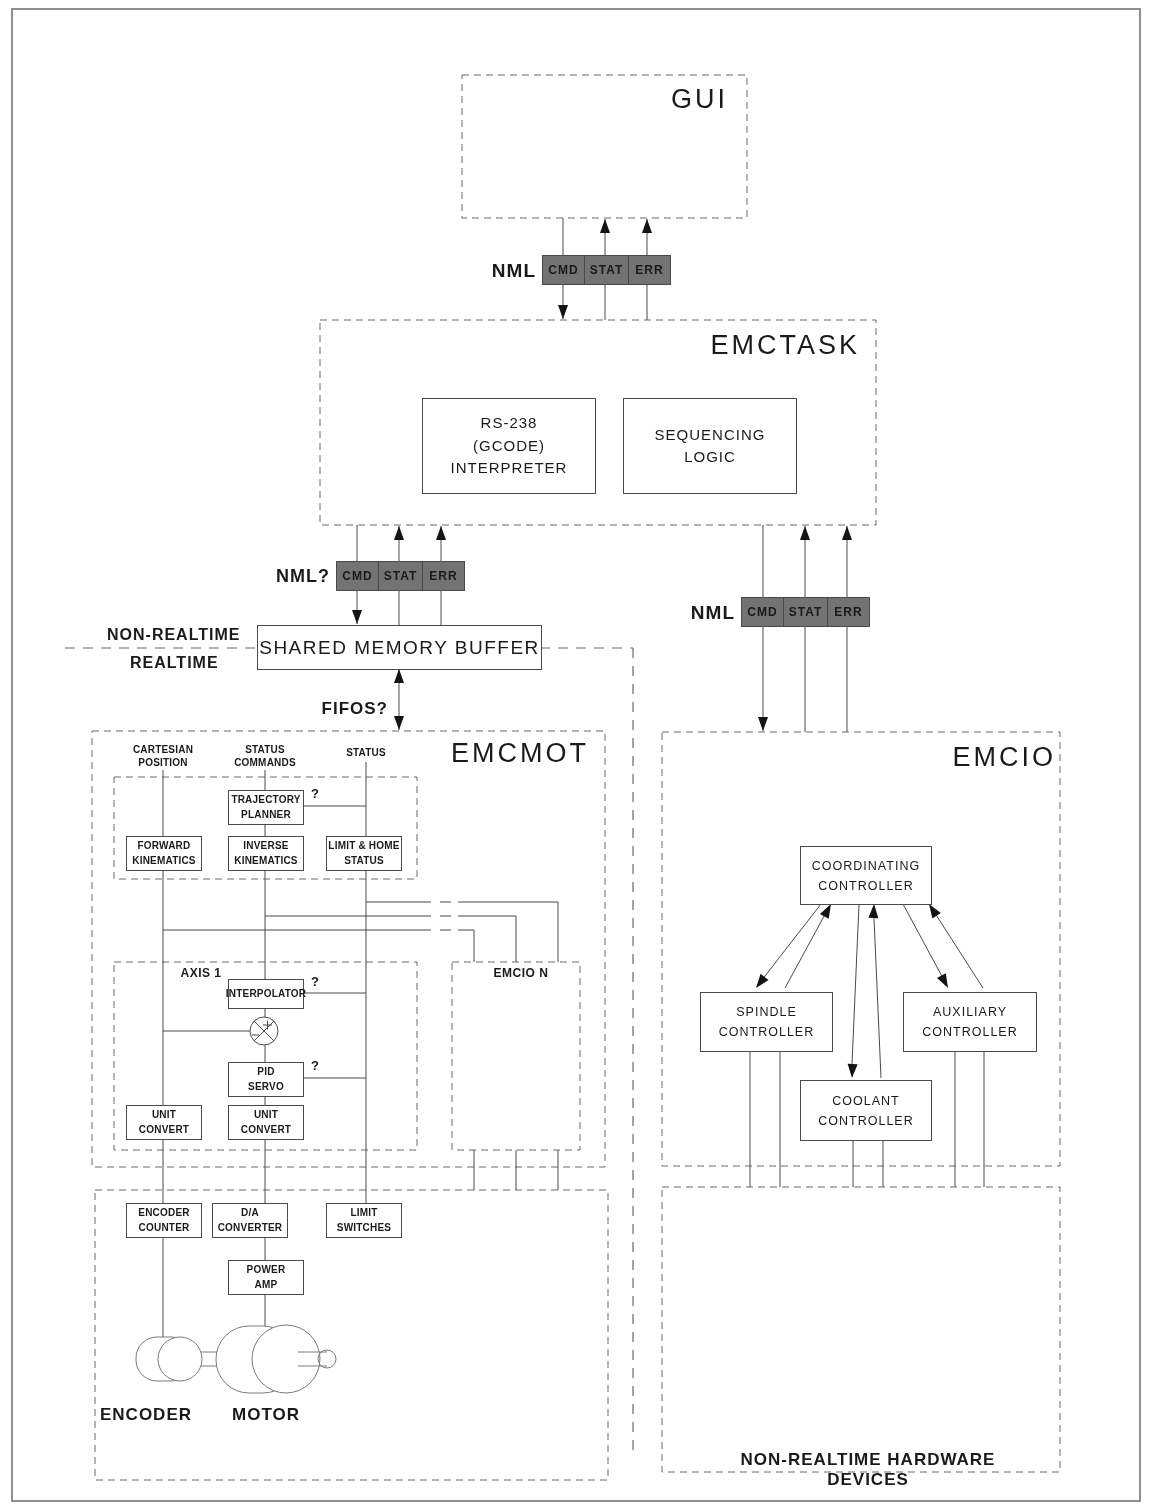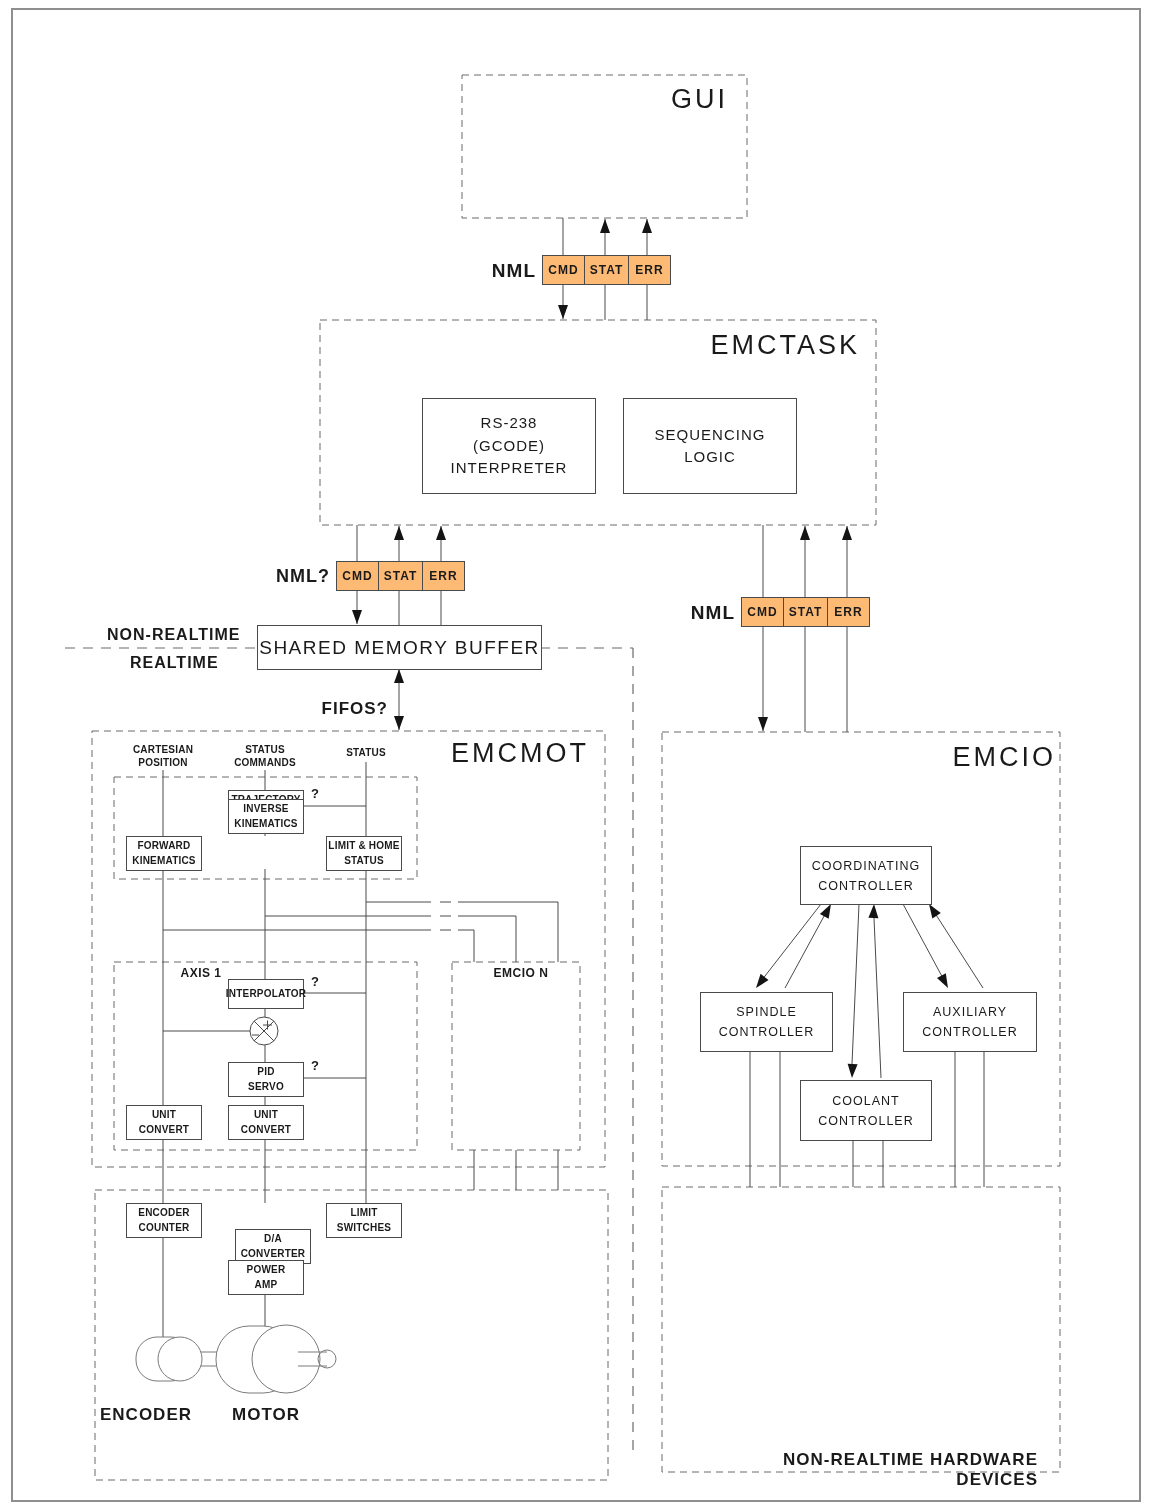--- a/index.html
+++ b/index.html
@@ -8,21 +8,21 @@
   .frame{position:absolute;left:11px;top:8px;width:1126px;height:1490px;border:2px solid #8f8f8f;}
   svg.layer{position:absolute;left:0;top:0;}
   .ml{white-space:pre-line;}
   .box{position:absolute;background:#fff;border:1px solid #4a4a4a;display:flex;
        align-items:center;justify-content:center;text-align:center;}
   .sm{font-size:10px;font-weight:700;letter-spacing:.2px;line-height:1.45;}
   .md{font-size:12.5px;font-weight:400;letter-spacing:1px;line-height:1.6;}
   .lg{font-size:15px;font-weight:400;letter-spacing:1px;line-height:1.5;}
   .title{font-size:27px;font-weight:400;letter-spacing:3px;text-align:right;position:absolute;}
   .lbl{position:absolute;font-size:17px;letter-spacing:1px;font-weight:bold;}
-  .nmlrow{position:absolute;display:flex;background:#fdba74;border:1px solid #4a4a4a;height:28px;}
+  .nmlrow{position:absolute;display:flex;background:#737373;border:1px solid #4a4a4a;height:28px;}
   .nmlcell{width:41px;display:flex;align-items:center;justify-content:center;
            font-size:12px;font-weight:700;letter-spacing:1px;}
   .nmlcell + .nmlcell{border-left:1px solid #4a4a4a;}
   .collbl{position:absolute;font-size:10px;font-weight:700;letter-spacing:.2px;
           line-height:1.3;text-align:center;}
   .axlbl{position:absolute;font-size:12px;font-weight:700;letter-spacing:.5px;text-align:center;}
   .q{position:absolute;font-size:13px;font-weight:700;}
 </style>
 </head>
 <body>
@@ -212,21 +212,21 @@
 POSITION</div>
   <div class="collbl ml" style="left:220px;top:743px;width:90px;">STATUS
 COMMANDS</div>
   <div class="collbl" style="left:330px;top:746px;width:72px;">STATUS</div>
 
   <div class="box sm ml" style="left:228px;top:790px;width:74px;height:33px;">TRAJECTORY
 PLANNER</div>
   <div class="q" style="left:311px;top:786px;">?</div>
   <div class="box sm ml" style="left:126px;top:836px;width:74px;height:33px;">FORWARD
 KINEMATICS</div>
-  <div class="box sm ml" style="left:228px;top:799px;width:74px;height:33px;">INVERSE
+  <div class="box sm ml" style="left:228px;top:836px;width:74px;height:33px;">INVERSE
 KINEMATICS</div>
   <div class="box sm ml" style="left:326px;top:836px;width:74px;height:33px;">LIMIT &amp; HOME
 STATUS</div>
 
   <div class="axlbl" style="left:166px;top:966px;width:70px;">AXIS 1</div>
   <div class="axlbl" style="left:486px;top:966px;width:70px;">EMCIO N</div>
 
   <div class="box sm" style="left:228px;top:979px;width:74px;height:28px;">INTERPOLATOR</div>
   <div class="q" style="left:311px;top:974px;">?</div>
   <div class="box sm ml" style="left:228px;top:1062px;width:74px;height:33px;">PID
@@ -241,24 +241,24 @@
 CONTROLLER</div>
   <div class="box md ml" style="left:700px;top:992px;width:131px;height:58px;">SPINDLE
 CONTROLLER</div>
   <div class="box md ml" style="left:903px;top:992px;width:132px;height:58px;">AUXILIARY
 CONTROLLER</div>
   <div class="box md ml" style="left:800px;top:1080px;width:130px;height:59px;">COOLANT
 CONTROLLER</div>
 
   <div class="box sm ml" style="left:126px;top:1203px;width:74px;height:33px;">ENCODER
 COUNTER</div>
-  <div class="box sm ml" style="left:235px;top:1203px;width:74px;height:33px;margin-top:26px;">D/A
+  <div class="box sm ml" style="left:212px;top:1203px;width:74px;height:33px;">D/A
 CONVERTER</div>
   <div class="box sm ml" style="left:326px;top:1203px;width:74px;height:33px;">LIMIT
 SWITCHES</div>
   <div class="box sm ml" style="left:228px;top:1260px;width:74px;height:33px;">POWER
 AMP</div>
 
   <div class="lbl" style="left:100px;top:1405px;width:110px;">ENCODER</div>
   <div class="lbl" style="left:232px;top:1405px;width:80px;">MOTOR</div>
 
-  <div class="lbl" style="left:698px;top:1450px;width:340px;text-align:right;">NON-REALTIME HARDWARE DEVICES</div>
+  <div class="lbl" style="left:698px;top:1450px;width:340px;text-align:center;">NON-REALTIME HARDWARE DEVICES</div>
 </div>
 
 </body></html>

